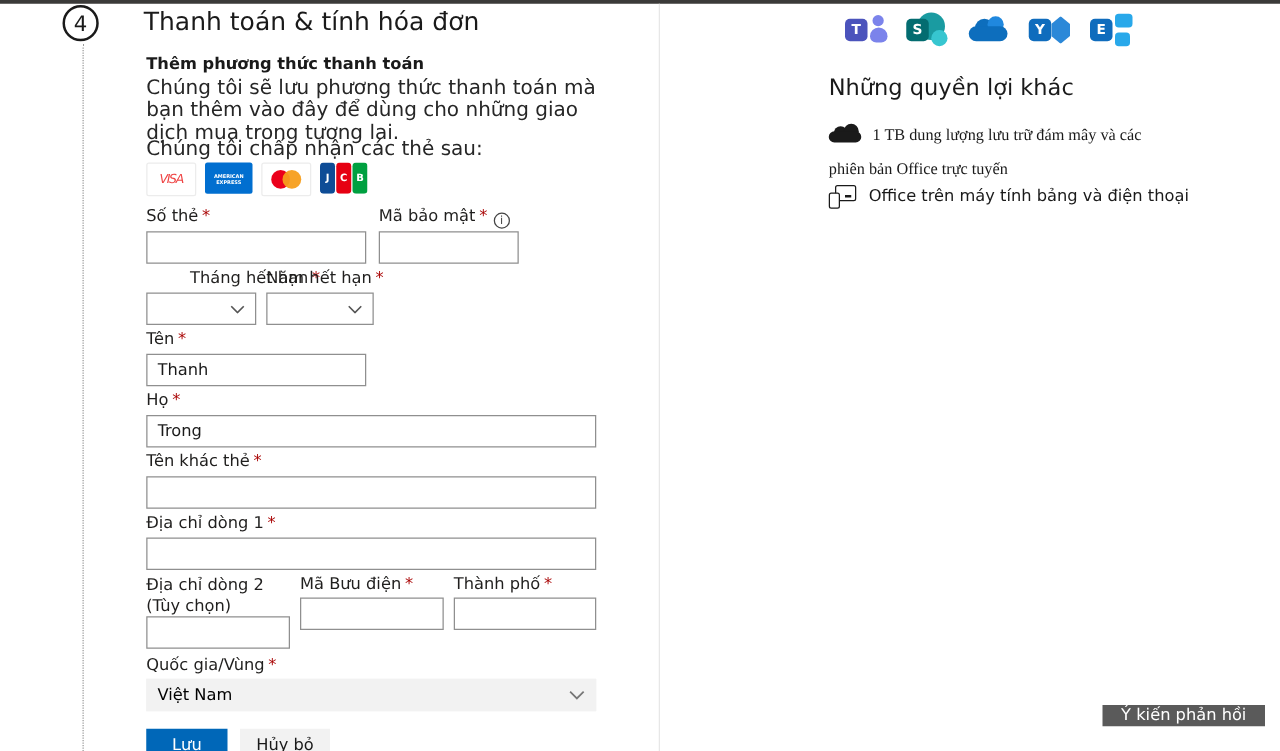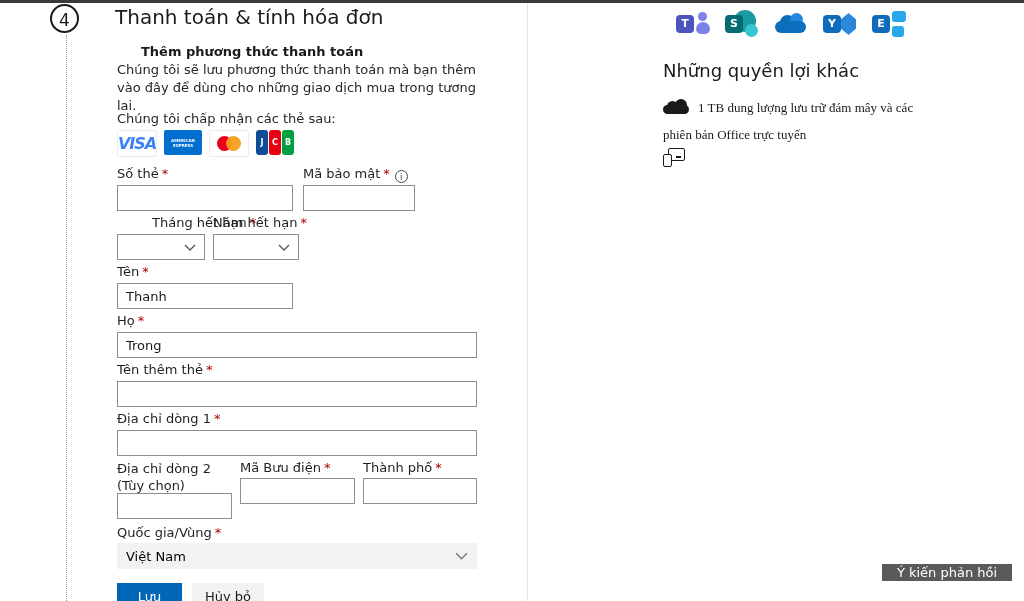--- a/index.html
+++ b/index.html
@@ -4,37 +4,37 @@
 <style>
   html,body{margin:0;padding:0;width:1024px;height:601px;overflow:hidden;background:#fff;
     font-family:"DejaVu Sans","Liberation Sans",sans-serif;color:#201f1e;}
   .abs{position:absolute;}
   #topbar{left:0;top:0;width:1024px;height:3px;background:#3b3a39;}
   #stepCircle{left:50px;top:4px;width:29px;height:29px;border:2px solid #1a1a1a;border-radius:50%;
     text-align:center;line-height:28px;font-size:17px;color:#1a1a1a;box-sizing:border-box;}
   #dottedLine{left:66px;top:35px;height:566px;width:0;border-left:1px dotted #9a9a9a;}
   #pageTitle{left:115px;top:5px;font-size:20px;color:#1a1a1a;}
   #colDivider{left:527px;top:3px;width:1px;height:598px;background:#e7e7e7;}
-  .h-bold{font-size:13px;font-weight:bold;color:#1a1a1a;margin-left:24px;}
-  .body-txt{font-size:13px;line-height:18px;color:#262626;}
+  .h-bold{font-size:13px;font-weight:bold;color:#1a1a1a;}
+  .body-txt{font-size:16px;line-height:18px;color:#262626;}
   .lbl{font-size:13px;color:#201f1e;white-space:nowrap;}
   .req{color:#a80000;margin-left:3px;}
   .inp{box-sizing:border-box;border:1px solid #8f8f8f;background:#fff;height:26px;
     font-size:13px;padding:0 8px;color:#1a1a1a;font-family:inherit;outline:none;}
   .selectbox{box-sizing:border-box;border:1px solid #8f8f8f;background:#fff;height:26px;
     display:flex;align-items:center;justify-content:space-between;padding:0 8px;font-size:13px;cursor:pointer;}
   .selectbox.disabled{background:#f2f2f2;border-color:#f2f2f2;color:#000000;gap:30px;}
   .btn{box-sizing:border-box;border:none;font-family:inherit;font-size:13px;height:26px;cursor:pointer;}
   .btn-primary{background:#0067b8;color:#fff;}
   .btn-secondary{background:#f2f2f2;color:#1a1a1a;}
   
   #cardLogos{left:117px;top:130px;display:flex;gap:7px;}
   .cardlogo{width:38px;height:25px;border-radius:2px;position:relative;overflow:hidden;}
   .visa{background:#fff;border:1px solid #ececec;display:flex;align-items:center;justify-content:center;}
-  .visa span{font-size:16px;font-weight:bold;font-style:italic;color:#3b82f6;letter-spacing:-1px;}
+  .visa span{font-size:10px;font-weight:normal;font-style:italic;color:#ef4444;letter-spacing:-1px;}
   .amex{background:#016fd0;display:flex;align-items:center;justify-content:center;}
   .amex span{font-size:4px;line-height:5px;color:#fff;font-weight:bold;text-align:center;width:26px;}
   .mc{background:#fff;border:1px solid #ececec;display:flex;align-items:center;justify-content:center;}
   .mc .c1{width:15px;height:15px;border-radius:50%;background:#eb001b;}
   .mc .c2{width:15px;height:15px;border-radius:50%;background:#f79e1b;margin-left:-6px;opacity:.95;}
   .jcb{background:#fff;display:flex;gap:1px;}
   .jcb span{flex:1;border-radius:3px;color:#fff;font-size:8px;font-weight:bold;text-align:center;line-height:25px;}
   .jcb .j{background:#0e4c96;}.jcb .c{background:#e60012;}.jcb .b{background:#00a040;}
   
   .info-i{display:inline-block;width:13px;height:13px;border:1px solid #444;border-radius:50%;
@@ -126,21 +126,21 @@
       <path d="M1 1l5 5 5-5" fill="none" stroke="#555" stroke-width="1.3"></path>
     </svg>
   </div>
 
 <div class="abs lbl" style="left:117px;top:264px;"><span>Tên</span><span class="req">*</span></div>
 <input class="abs inp" style="left: 117px; top: 283px; width: 176px;" value="Thanh">
 
 <div class="abs lbl" style="left:117px;top:313px;"><span>Họ</span><span class="req">*</span></div>
 <input class="abs inp" style="left: 117px; top: 332px; width: 360px;" value="Trong">
 
-<div class="abs lbl" style="left:117px;top:362px;"><span>Tên thêm thẻ</span><span class="req">*</span></div>
+<div class="abs lbl" style="left:117px;top:362px;"><span>Tên khác thẻ</span><span class="req">*</span></div>
 <input class="abs inp" style="left: 117px; top: 381px; width: 360px;">
 
 <div class="abs lbl" style="left:117px;top:411px;"><span>Địa chỉ dòng 1</span><span class="req">*</span></div>
 <input class="abs inp" style="left: 117px; top: 430px; width: 360px;">
 
 <div class="abs lbl" style="left:117px;top:460px;width:118px;white-space:normal;line-height:17px;"><span>Địa chỉ dòng 2 (Tùy chọn)</span></div>
 <div class="abs lbl" style="left:240px;top:460px;"><span>Mã Bưu điện</span><span class="req">*</span></div>
 <div class="abs lbl" style="left:363px;top:460px;"><span>Thành phố</span><span class="req">*</span></div>
 <input class="abs inp" style="left: 240px; top: 478px; width: 115px;">
 <input class="abs inp" style="left: 363px; top: 478px; width: 114px;">
@@ -189,15 +189,16 @@
 <div id="benefitHeading" class="abs">Những quyền lợi khác</div>
 
 <div id="benefit1" class="abs"><span class="bcloud"><span class="c1"></span><span class="c2"></span><span class="bar"></span></span><span>1 TB dung lượng lưu trữ đám mây và các phiên bản Office trực tuyến</span></div>
 
 <div id="benefit2" class="abs">
     <span class="bdev">
       <span class="tab"></span>
       <span class="dash"></span>
       <span class="ph"></span>
     </span>
+    <span>Office trên máy tính bảng và điện thoại</span>
   </div>
 
 <button id="feedbackBtn" class="abs">Ý kiến phản hồi</button>
 
 </body></html>

